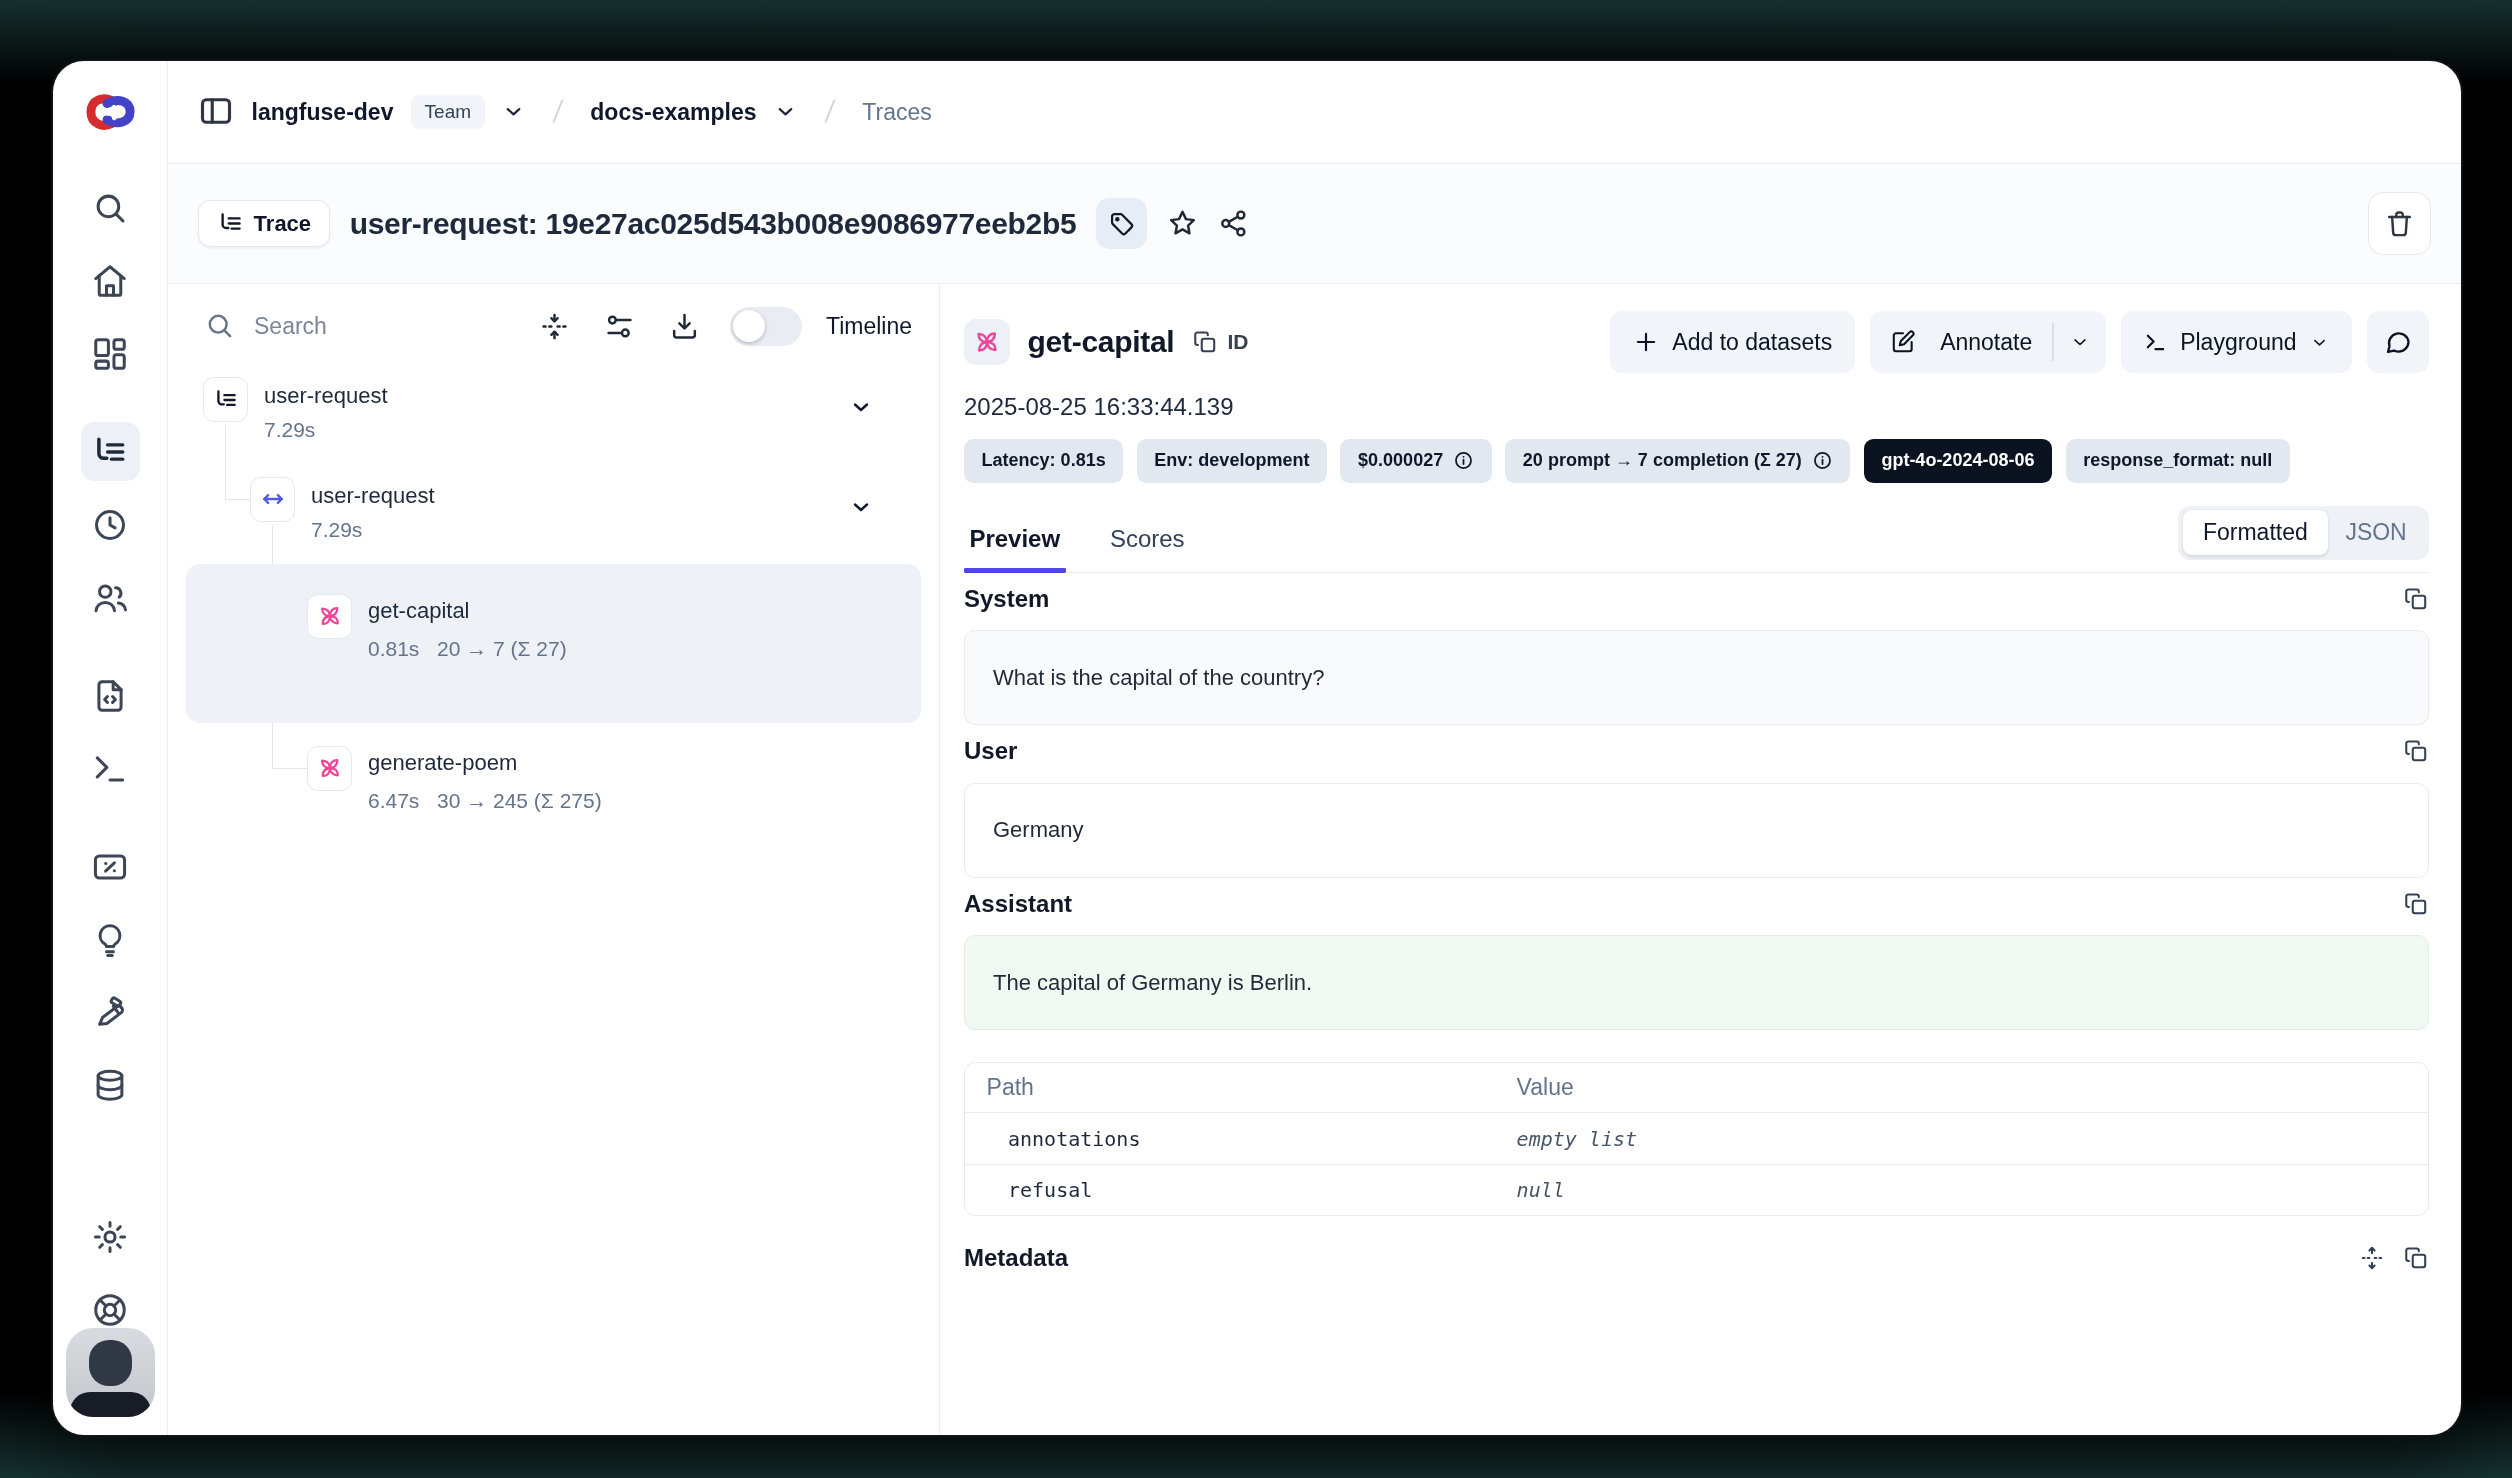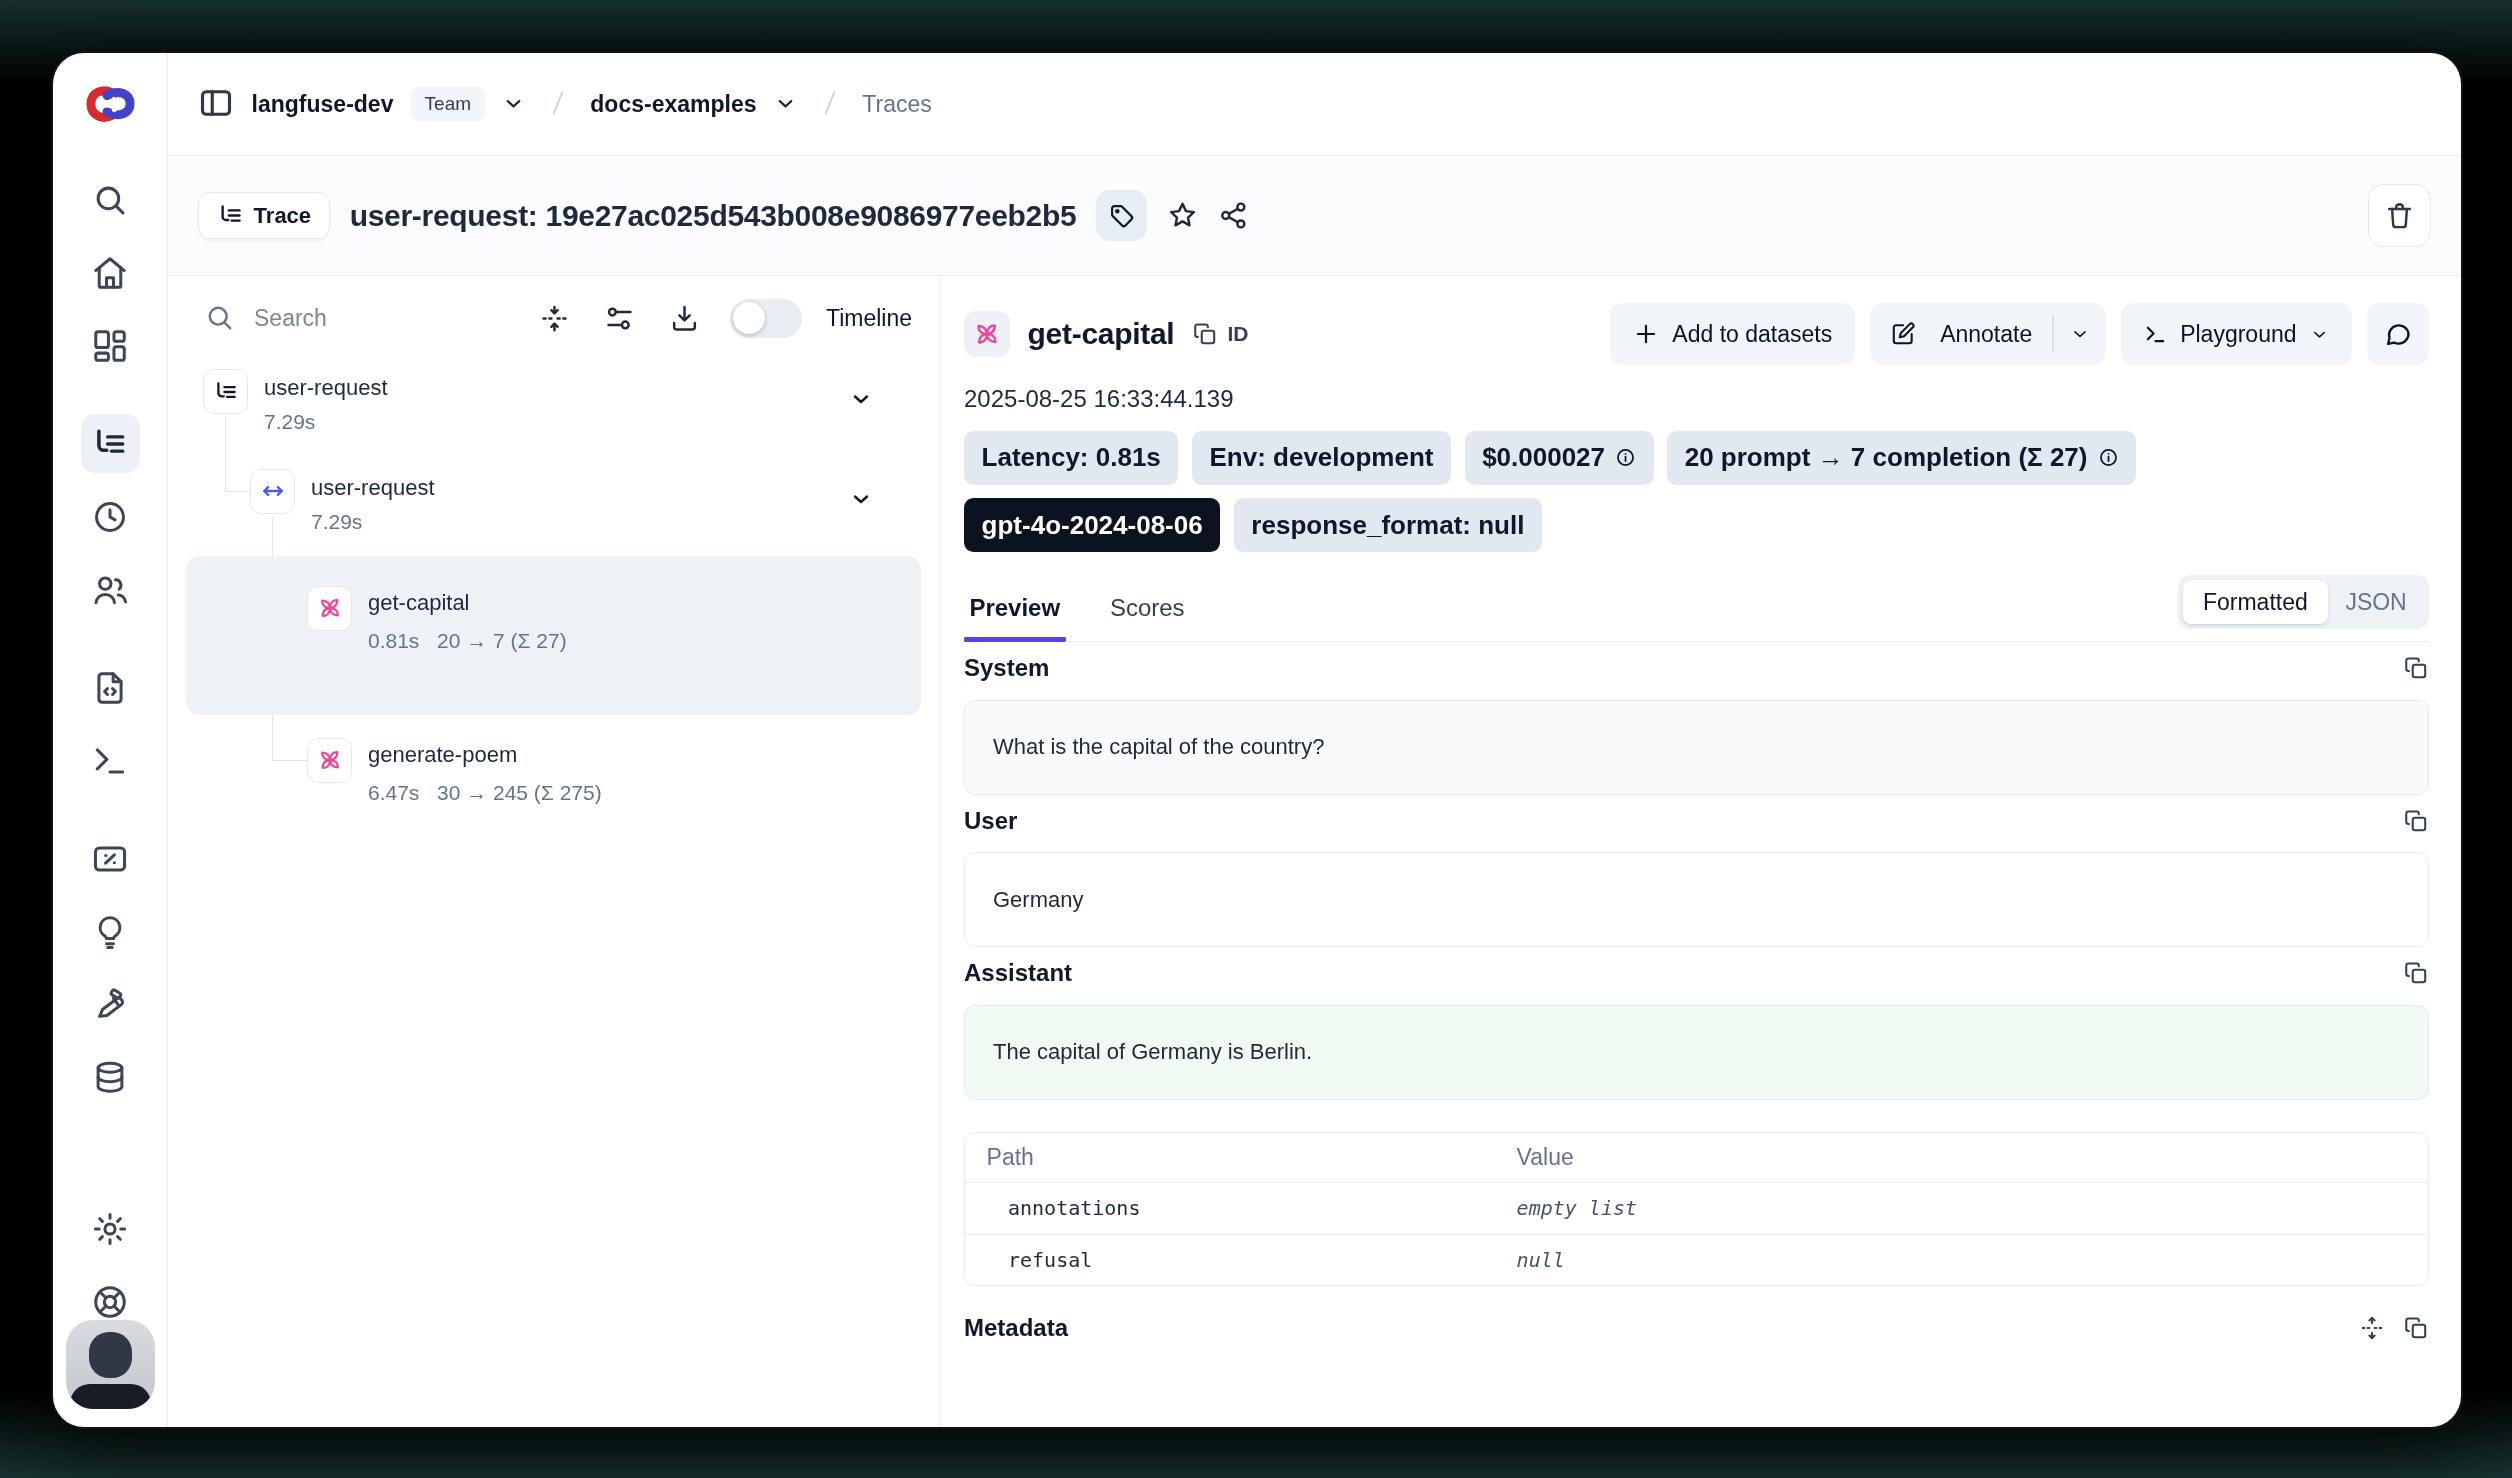--- a/index.html
+++ b/index.html
@@ -1,20 +1,20 @@
 <!DOCTYPE html>
 <html style="font-size:10.8px"><head>
 <meta charset="utf-8">
 <style>
   *{box-sizing:border-box;margin:0;padding:0}
   html,body{width:2512px;height:1479px}
   body{background:#000;position:relative;font-family:"Liberation Sans",sans-serif;overflow:hidden}
   body::before{content:"";position:absolute;inset:0;background:linear-gradient(180deg,#16302f 0%,#000 6%,#000 94%,#173432 100%);}
   svg{fill:none;stroke:currentColor;stroke-width:1.9;stroke-linecap:round;stroke-linejoin:round}
-  .window{position:absolute;left:53px;top:53px;width:2408px;height:1374px;background:#fff;border-radius:31px;overflow:hidden;display:flex;box-shadow:0 0 0 2px #101418,0 27px 81px rgba(0,0,0,.6)}
+  .window{position:absolute;left:53px;top:61px;width:2408px;height:1374px;background:#fff;border-radius:31px;overflow:hidden;display:flex;box-shadow:0 0 0 2px #101418,0 27px 81px rgba(0,0,0,.6)}
   
   .rail{width:115px;flex:none;border-right:1.4px solid #e9edf2;display:flex;flex-direction:column;align-items:center}
   .rail-logo{height:103px;display:flex;align-items:center;justify-content:center;width:100%}
   .nav-item{width:59px;height:59px;border-radius:13.5px;display:flex;align-items:center;justify-content:center;color:#3d4654;margin-top:14px}
   .nav-item.active{background:#edf1f7;color:#1f2937}
   .nav-item.gap{margin-top:39px}
   .nav-item svg{width:38px;height:38px}
   .rail-bottom{margin-top:auto;display:flex;flex-direction:column;align-items:center;padding-bottom:17.6px}
   .avatar{width:89px;height:89px;border-radius:27px;margin-top:-10.8px;position:relative;overflow:hidden;background:linear-gradient(180deg,#d8dbdf,#c3c7cd);z-index:2}
   .avatar::before{content:"";position:absolute;left:23px;top:12px;width:43px;height:46px;border-radius:20px;background:#313845}
@@ -74,21 +74,21 @@
   .btn svg{width:26px;height:26px;stroke-width:2}
   .split{display:flex;background:#f1f5f9;border-radius:12px;height:62px;align-items:center;flex:none}
   .split .part{display:flex;align-items:center;gap:24px;padding:0 20px;font-size:23px;font-weight:500;color:#0b1324;height:100%}
   .split .divider{width:1.4px;height:38px;background:#d9dfe9}
   .split .caret{padding:0 16px;display:flex;align-items:center;height:100%;color:#0b1324}
   .caret svg,.part .cv svg{width:20px;height:20px}
   .chat-btn{width:62px;justify-content:center;padding:0}
   .d-buttons{margin-left:auto;display:flex;gap:15px;align-items:center}
   .timestamp{margin-top:20px;font-size:24px;color:#1e293b}
   .badges{margin-top:17.6px;display:flex;flex-wrap:wrap;gap:13.5px 13.5px;max-width:1418px}
-  .badge{background:#e2e8f0;border-radius:9.5px;padding:11.5px 17.6px;font-size:26px;font-weight:600;color:#0f172a;display:flex;align-items:center;gap:10px}
+  .badge{background:#e2e8f0;border-radius:9.5px;padding:11.5px 17.6px;font-size:18px;font-weight:600;color:#0f172a;display:flex;align-items:center;gap:10px}
   .badge svg{width:21px;height:21px;stroke-width:2}
   .badge.dark{background:#0b1220;color:#fff}
   .tabs-row{margin-top:23px;display:flex;align-items:flex-end;border-bottom:1.4px solid #e7ebf1;position:relative}
   .tab{font-size:24px;padding:0 5.4px 19px;margin-right:39px;color:#334155;font-weight:500;position:relative}
   .tab.active{color:#0f172a;font-weight:700}
   .tab.active::after{content:"";position:absolute;left:0;right:0;bottom:-1.4px;height:5.4px;background:#4f46e5;border-radius:1.4px}
   .seg{margin-left:auto;margin-bottom:12px;background:#eef1f6;border-radius:12px;padding:4.7px;display:flex;align-items:center}
   .seg .on{background:#fff;border-radius:8.8px;padding:8.8px 20px;font-size:23px;font-weight:400;color:#0f172a;box-shadow:0 1.4px 3.4px rgba(15,23,42,.12)}
   .seg .off{padding:8.8px 17.6px;font-size:23px;font-weight:500;color:#64748b}
   .sec-head{display:flex;align-items:center;margin-top:12px;margin-bottom:17.6px}

